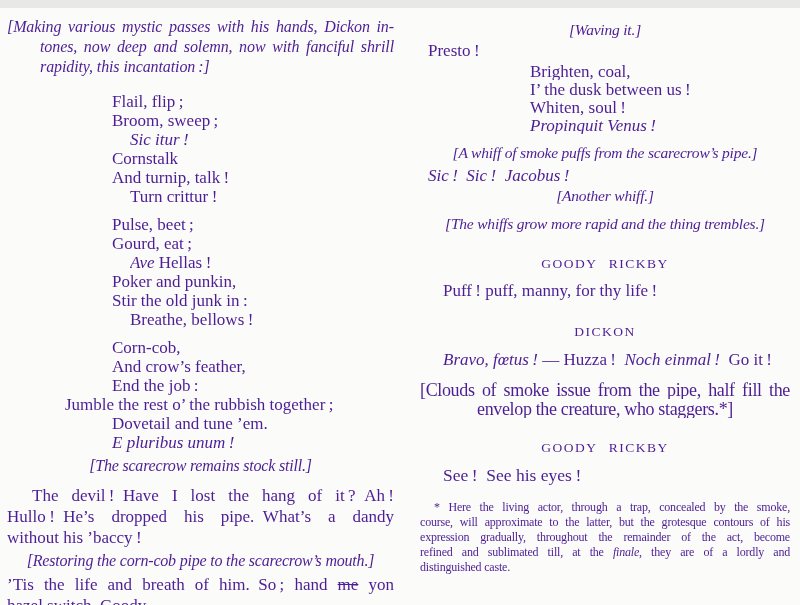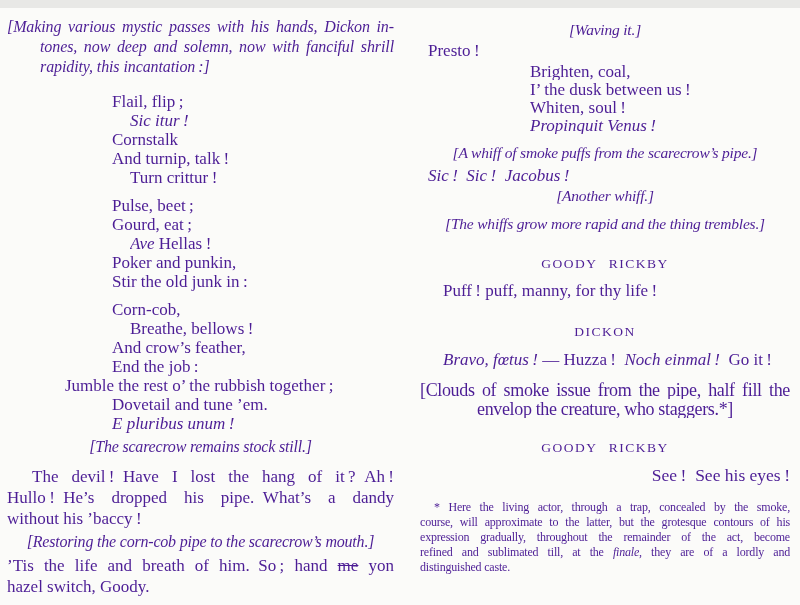--- a/index.html
+++ b/index.html
@@ -53,21 +53,21 @@
   #para-devil{margin-top:9px;}
   #para-tis{margin-top:3px;}
 
   
   .sline{font-size:17px;height:19px;overflow:hidden;margin-left:8px;white-space:nowrap;}
   #presto{margin-top:0;}
   #sic{margin-top:2px;}
   #bravo{margin-top:-2px;}
   .ind1{margin-left:0;padding-left:8px;text-indent:15px;height:21px;}
   #puff{margin-top:10px;}
-  #see{margin-top:10px;font-size:17.5px;text-align:right;}
+  #see{margin-top:10px;font-size:17.5px;}
   #fiat{margin-top:11px;}
   #fiat .ln{height:21px;padding-left:8px;text-indent:15px;white-space:nowrap;}
 
   
   .speaker{text-align:center;font-size:13.5px;letter-spacing:1.5px;word-spacing:7px;height:15px;overflow:hidden;}
   #sp-goody1{margin-top:21px;}
   #sp-dickon{margin-top:22px;}
   #sp-goody2{margin-top:22px;}
 
   
@@ -81,31 +81,32 @@
 <div class="page">
 
   <div class="col colL">
     <div class="stage-dir" id="dir-opening">
         <div class="ln j"><span>[Making various mystic passes with his hands, Dickon in-</span></div>
         <div class="ln j cont"><span>tones, now deep and solemn, now with fanciful shrill</span></div>
         <div class="ln cont"><span>rapidity, this incantation :]</span></div>
       </div>
     <div class="verse" id="verse-l">
         <div class="ln"><span>Flail, flip ;</span></div>
+        <div class="ln"><span>Broom, sweep ;</span></div>
         <div class="ln ind"><span class="it">Sic itur !</span></div>
         <div class="ln"><span>Cornstalk</span></div>
         <div class="ln"><span>And turnip, talk !</span></div>
         <div class="ln ind"><span>Turn crittur !</span></div>
         <div class="ln gap"><span>Pulse, beet ;</span></div>
         <div class="ln"><span>Gourd, eat ;</span></div>
         <div class="ln ind"><span class="it">Ave</span><span> Hellas !</span></div>
         <div class="ln"><span>Poker and punkin,</span></div>
         <div class="ln"><span>Stir the old junk in :</span></div>
+        <div class="ln ind"><span>Breathe, bellows !</span></div>
         <div class="ln gap"><span>Corn-cob,</span></div>
-        <div class="ln ind"><span>Breathe, bellows !</span></div>
         <div class="ln"><span>And crow’s feather,</span></div>
         <div class="ln"><span>End the job :</span></div>
         <div class="ln out"><span>Jumble the rest o’ the rubbish together ;</span></div>
         <div class="ln"><span>Dovetail and tune ’em.</span></div>
         <div class="ln"><span class="it">E pluribus unum !</span></div>
       </div>
     <div class="cdir" id="dir-stock">[The scarecrow remains stock still.]</div>
     <div class="para" id="para-devil">
         <div class="ln j fi"><span>The devil ! Have I lost the hang of it ? Ah !</span></div>
         <div class="ln j"><span>Hullo ! He’s dropped his pipe. What’s a dandy</span></div>

